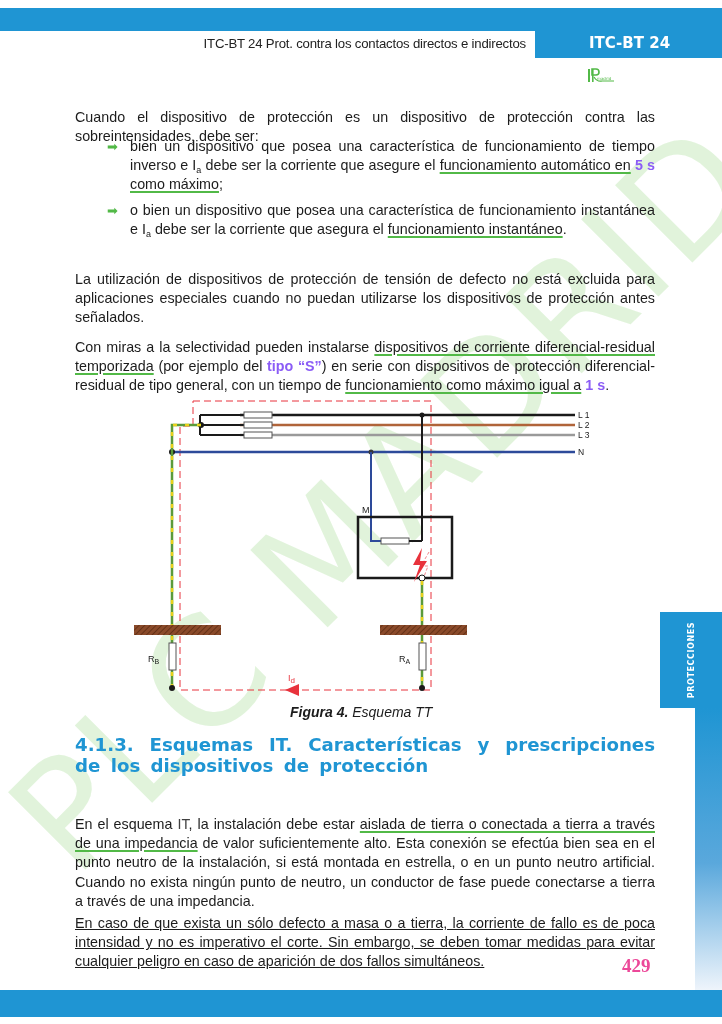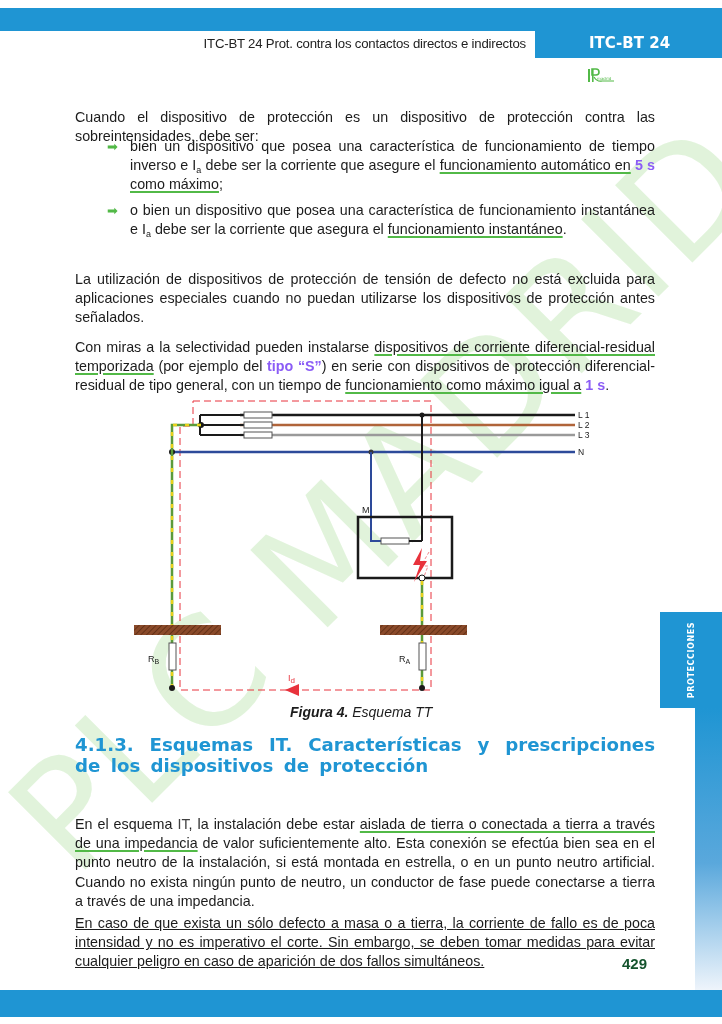--- a/index.html
+++ b/index.html
@@ -31,21 +31,21 @@
   .gn { color: #404040; }
   sub { font-size: 9px; vertical-align: -3px; line-height: 0; }
 
   .section-heading { position: absolute; left: 75px; top: 734px; width: 580px; font-family: "DejaVu Sans", sans-serif;
     font-weight: bold; font-size: 18.2px; line-height: 21px; color: #1f95d3; text-align: justify; text-align-last: left; word-spacing: 4px; }
 
   .figure { position: absolute; left: 120px; top: 395px; width: 480px; height: 305px; }
   .figure-caption { position: absolute; left: 290px; top: 704px; font-size: 14px; font-style: italic; color: #1c1c1c; }
   .figure-caption b { font-weight: bold; }
 
-  .page-number { position: absolute; left: 622px; top: 955px; font-family: Liberation Sans, sans-serif; font-weight: bold; font-size: 15px; color: #14532d; }
+  .page-number { position: absolute; left: 622px; top: 955px; font-family: Liberation Serif, serif; font-weight: bold; font-size: 19px; color: #ec4899; }
 </style>
 </head>
 <body>
 
 <svg class="watermark" viewBox="0 0 722 1024">
   <text x="0" y="0" transform="translate(75,880) rotate(-45)" font-family="DejaVu Sans, sans-serif" font-size="150" fill="#c8eabd" fill-opacity="0.55" font-weight="normal" letter-spacing="4">PLC MADRID</text>
 </svg>
 
 <div class="top-bar"></div>
 <div class="header-title">ITC-BT 24 Prot. contra los contactos directos e indirectos</div>

